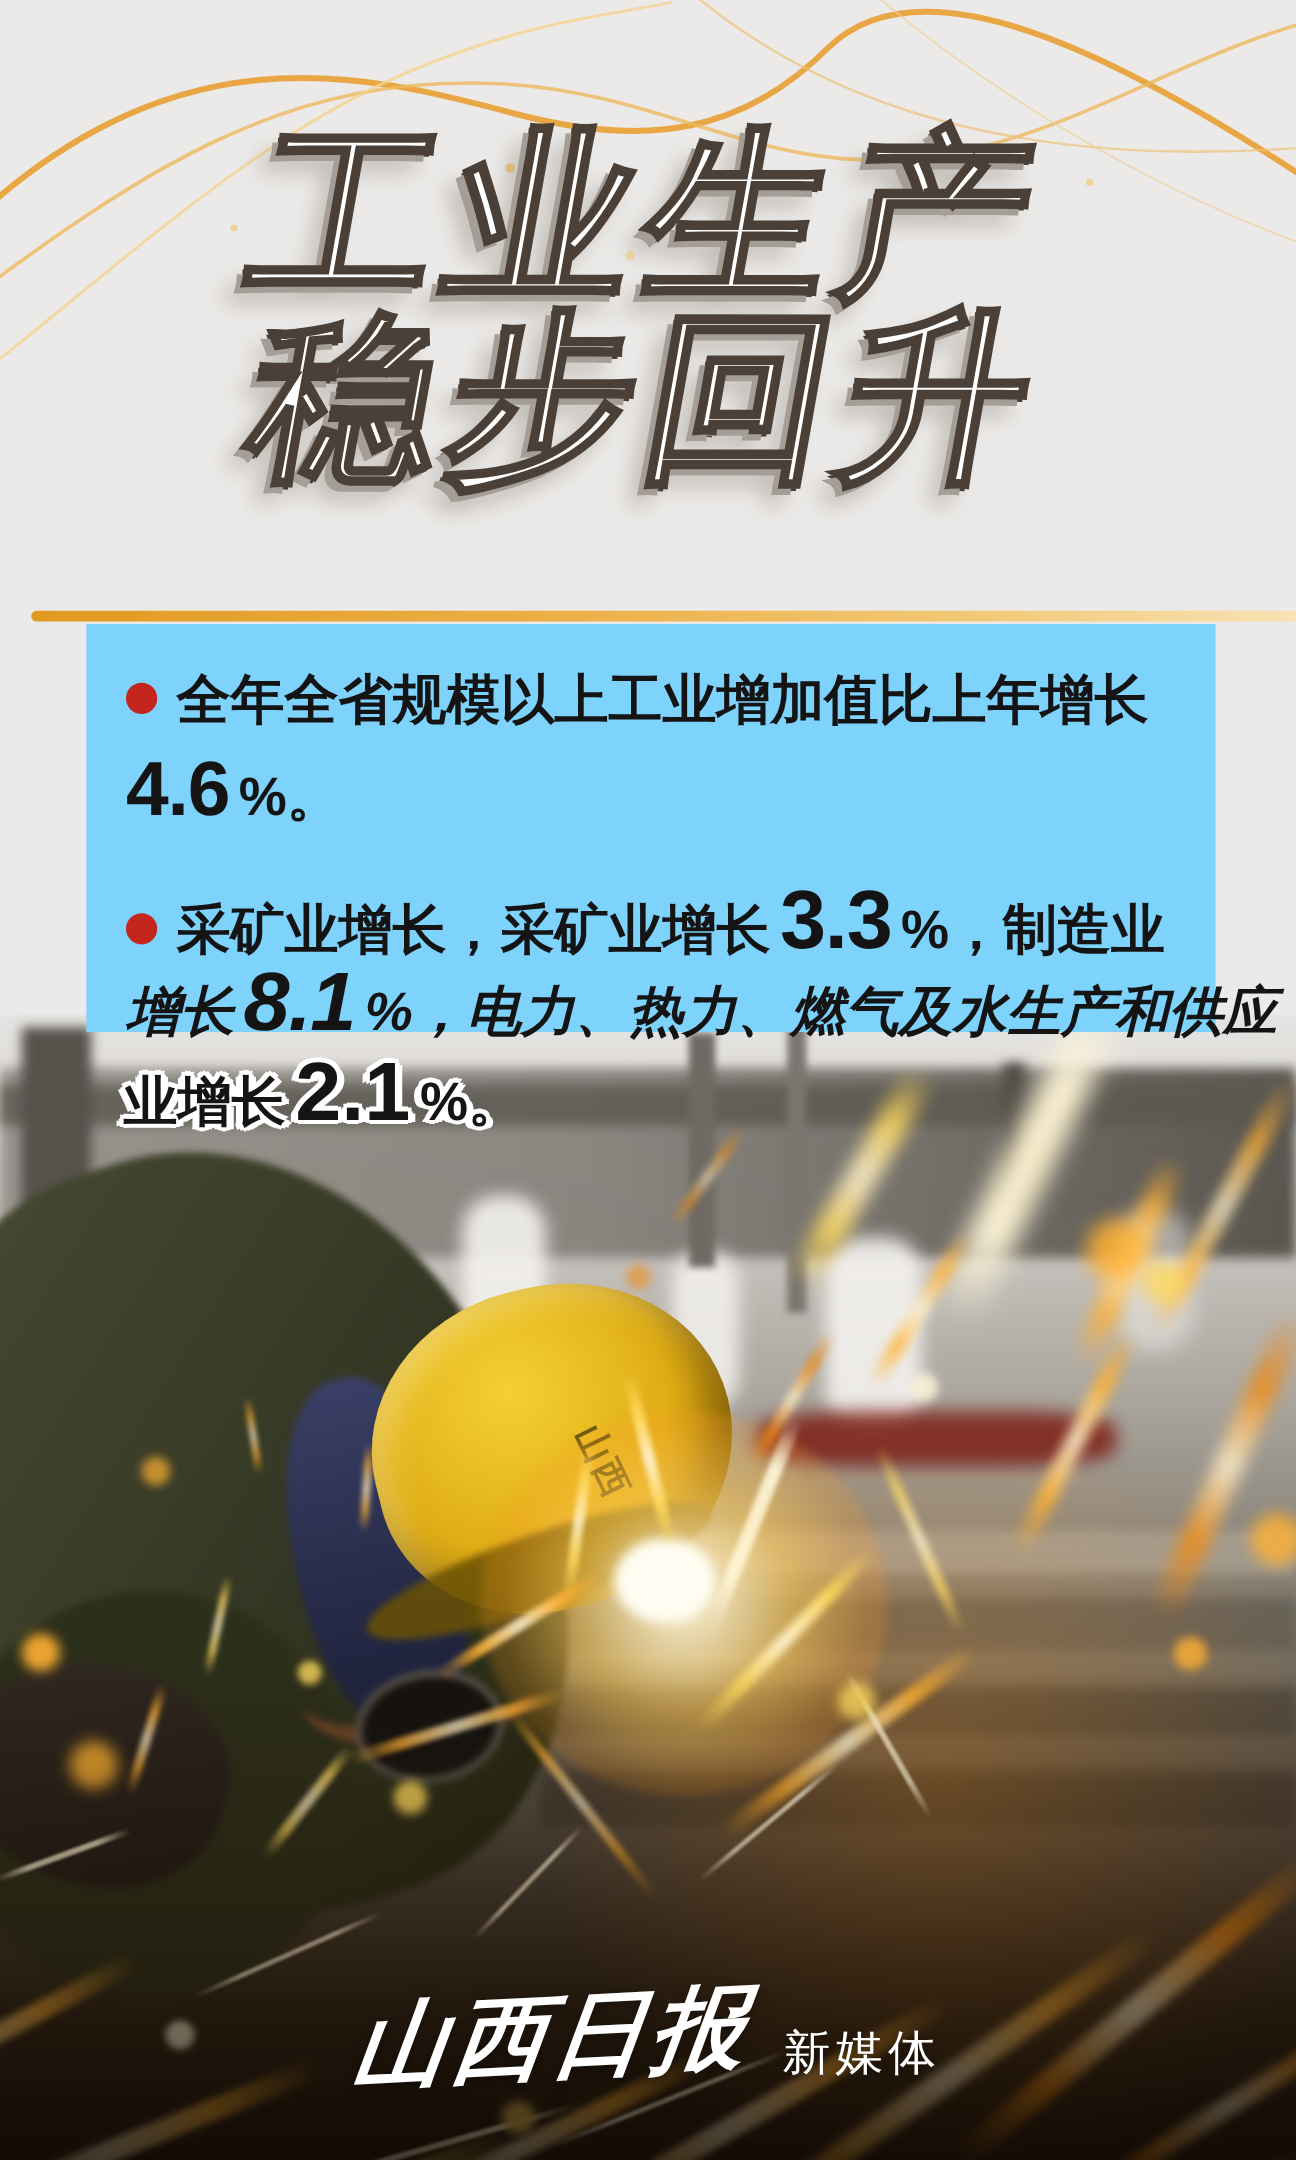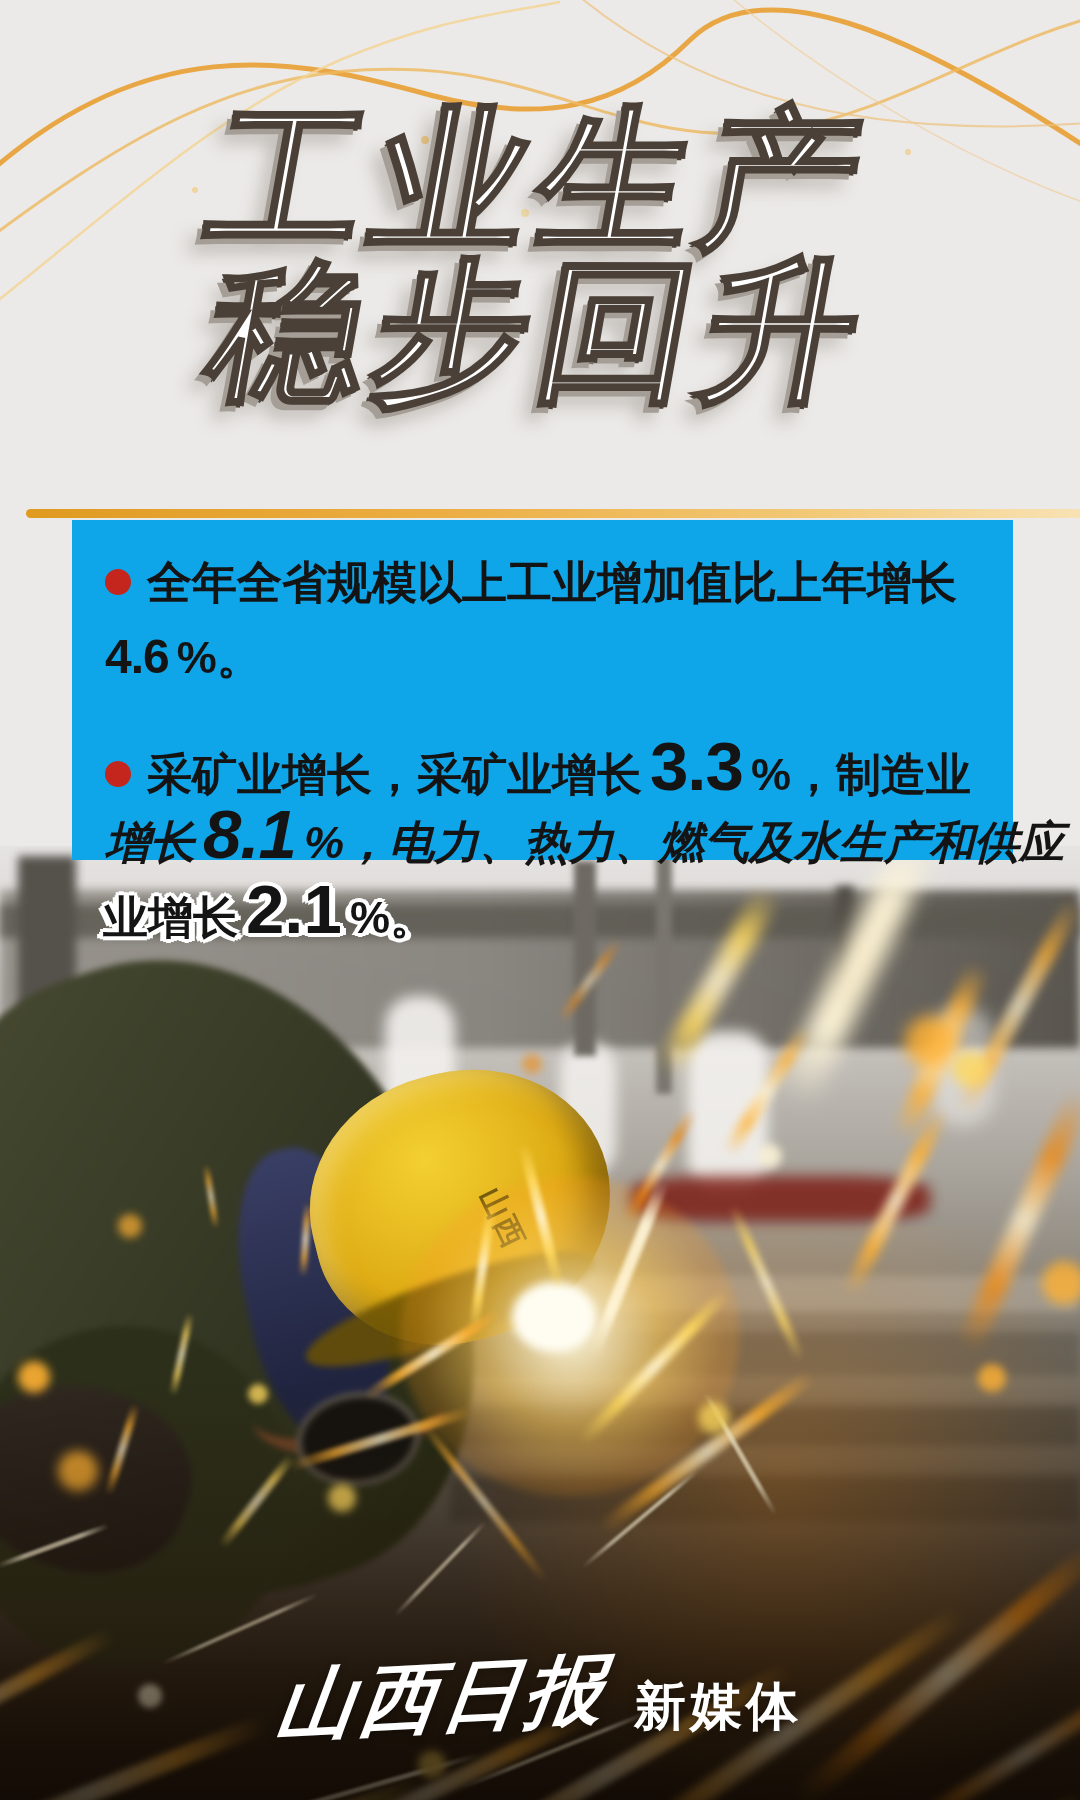--- a/index.html
+++ b/index.html
@@ -16,30 +16,30 @@
     letter-spacing:10px;color:#FFFFFF;transform:skewX(-10deg);
     -webkit-text-stroke:3px #4A4038;
     text-shadow:-6px 7px 0 #A59E96,-2px 3px 0 #4A4038,-12px 15px 18px rgba(110,100,90,.38);}
 
   
   .divider{position:absolute;top:509px;left:26px;width:1054px;height:9px;z-index:2;
     border-radius:5px 0 0 5px;
     background:linear-gradient(90deg,#E09A20 0%,#ECAE44 40%,#F2C977 75%,#F8E2B4 100%);}
 
   
-  .card{position:absolute;top:520px;left:72px;width:941px;height:340px;background:#0ea5e9;z-index:3;}
+  .card{position:absolute;top:520px;left:72px;width:941px;height:340px;background:#7dd3fc;z-index:3;}
   .row{position:absolute;left:33px;width:890px;white-space:nowrap;color:#141414;
        font-size:45px;font-weight:700;line-height:66px;}
   .row .big{font-size:69px;font-weight:900;line-height:66px;letter-spacing:-1px;margin:0 8px;}
   .row .pct{font-weight:700;}
   .dot{display:inline-block;width:26px;height:26px;border-radius:50%;background:#C4261D;
        margin-right:16px;vertical-align:middle;transform:translateY(-4px);}
   .row1{top:30px;}
   .row2{top:95px;line-height:84px;}
-  .row2 .big{line-height:84px;font-size:48px;}
+  .row2 .big{line-height:84px;font-size:64px;}
   .row3{top:214px;}
   .row4{top:282px;font-style:italic;}
 
   
   .photo{position:absolute;top:846px;left:0;width:1080px;height:954px;overflow:hidden;z-index:2;
     background:linear-gradient(180deg,#E6E4E2 0%,#DAD7D4 9%,#C7C3BE 20%,#ABA69E 33%,
       #8B857B 46%,#6B6458 60%,#4C443A 74%,#2F2518 87%,#1C140B 100%);}
   .ph{position:absolute;}
   .blur3{filter:blur(3px);} .blur5{filter:blur(5px);} .blur7{filter:blur(7px);} .blur9{filter:blur(9px);}
 
@@ -93,21 +93,21 @@
       -3px -3px 0 #fff,3px -3px 0 #fff,-3px 3px 0 #fff,3px 3px 0 #fff,
       -6px 2px 0 #fff,6px 2px 0 #fff;}
   .photo-row .big{font-size:69px;font-weight:900;line-height:66px;margin:0 8px;}
 
   
   .brand{position:absolute;top:800px;left:0;width:1080px;display:flex;justify-content:center;
     align-items:baseline;gap:28px;z-index:30;color:#fff;}
   .brand-calli{font-family:"DejaVu Serif","Liberation Serif",serif;font-style:italic;font-weight:700;
     font-size:78px;letter-spacing:4px;transform:skewX(-10deg) rotate(-3deg);
     text-shadow:0 2px 10px rgba(0,0,0,.35);}
-  .brand-sans{font-size:52px;font-weight:700;letter-spacing:4px;text-shadow:0 2px 8px rgba(0,0,0,.35);}
+  .brand-sans{font-size:40px;font-weight:400;letter-spacing:4px;text-shadow:0 2px 8px rgba(0,0,0,.35);}
 </style>
 </head>
 <body>
 
 <div class="poster">
 
   <svg class="curves" width="1080" height="360" viewBox="0 0 1080 360">
     <path d="M -40,200 C 140,20 300,60 430,95 C 540,124 620,110 690,40 C 760,-28 900,20 1120,170" fill="none" stroke="#E8A33B" stroke-width="5" opacity="0.95"></path>
     <path d="M -40,260 C 120,140 240,60 420,70 C 560,78 640,150 780,130 C 900,112 990,40 1120,10" fill="none" stroke="#EDB95F" stroke-width="3" opacity="0.8"></path>
     <path d="M -40,330 C 80,240 200,120 340,60 C 440,18 500,14 560,2" fill="none" stroke="#F4D391" stroke-width="2.5" opacity="0.8"></path>

